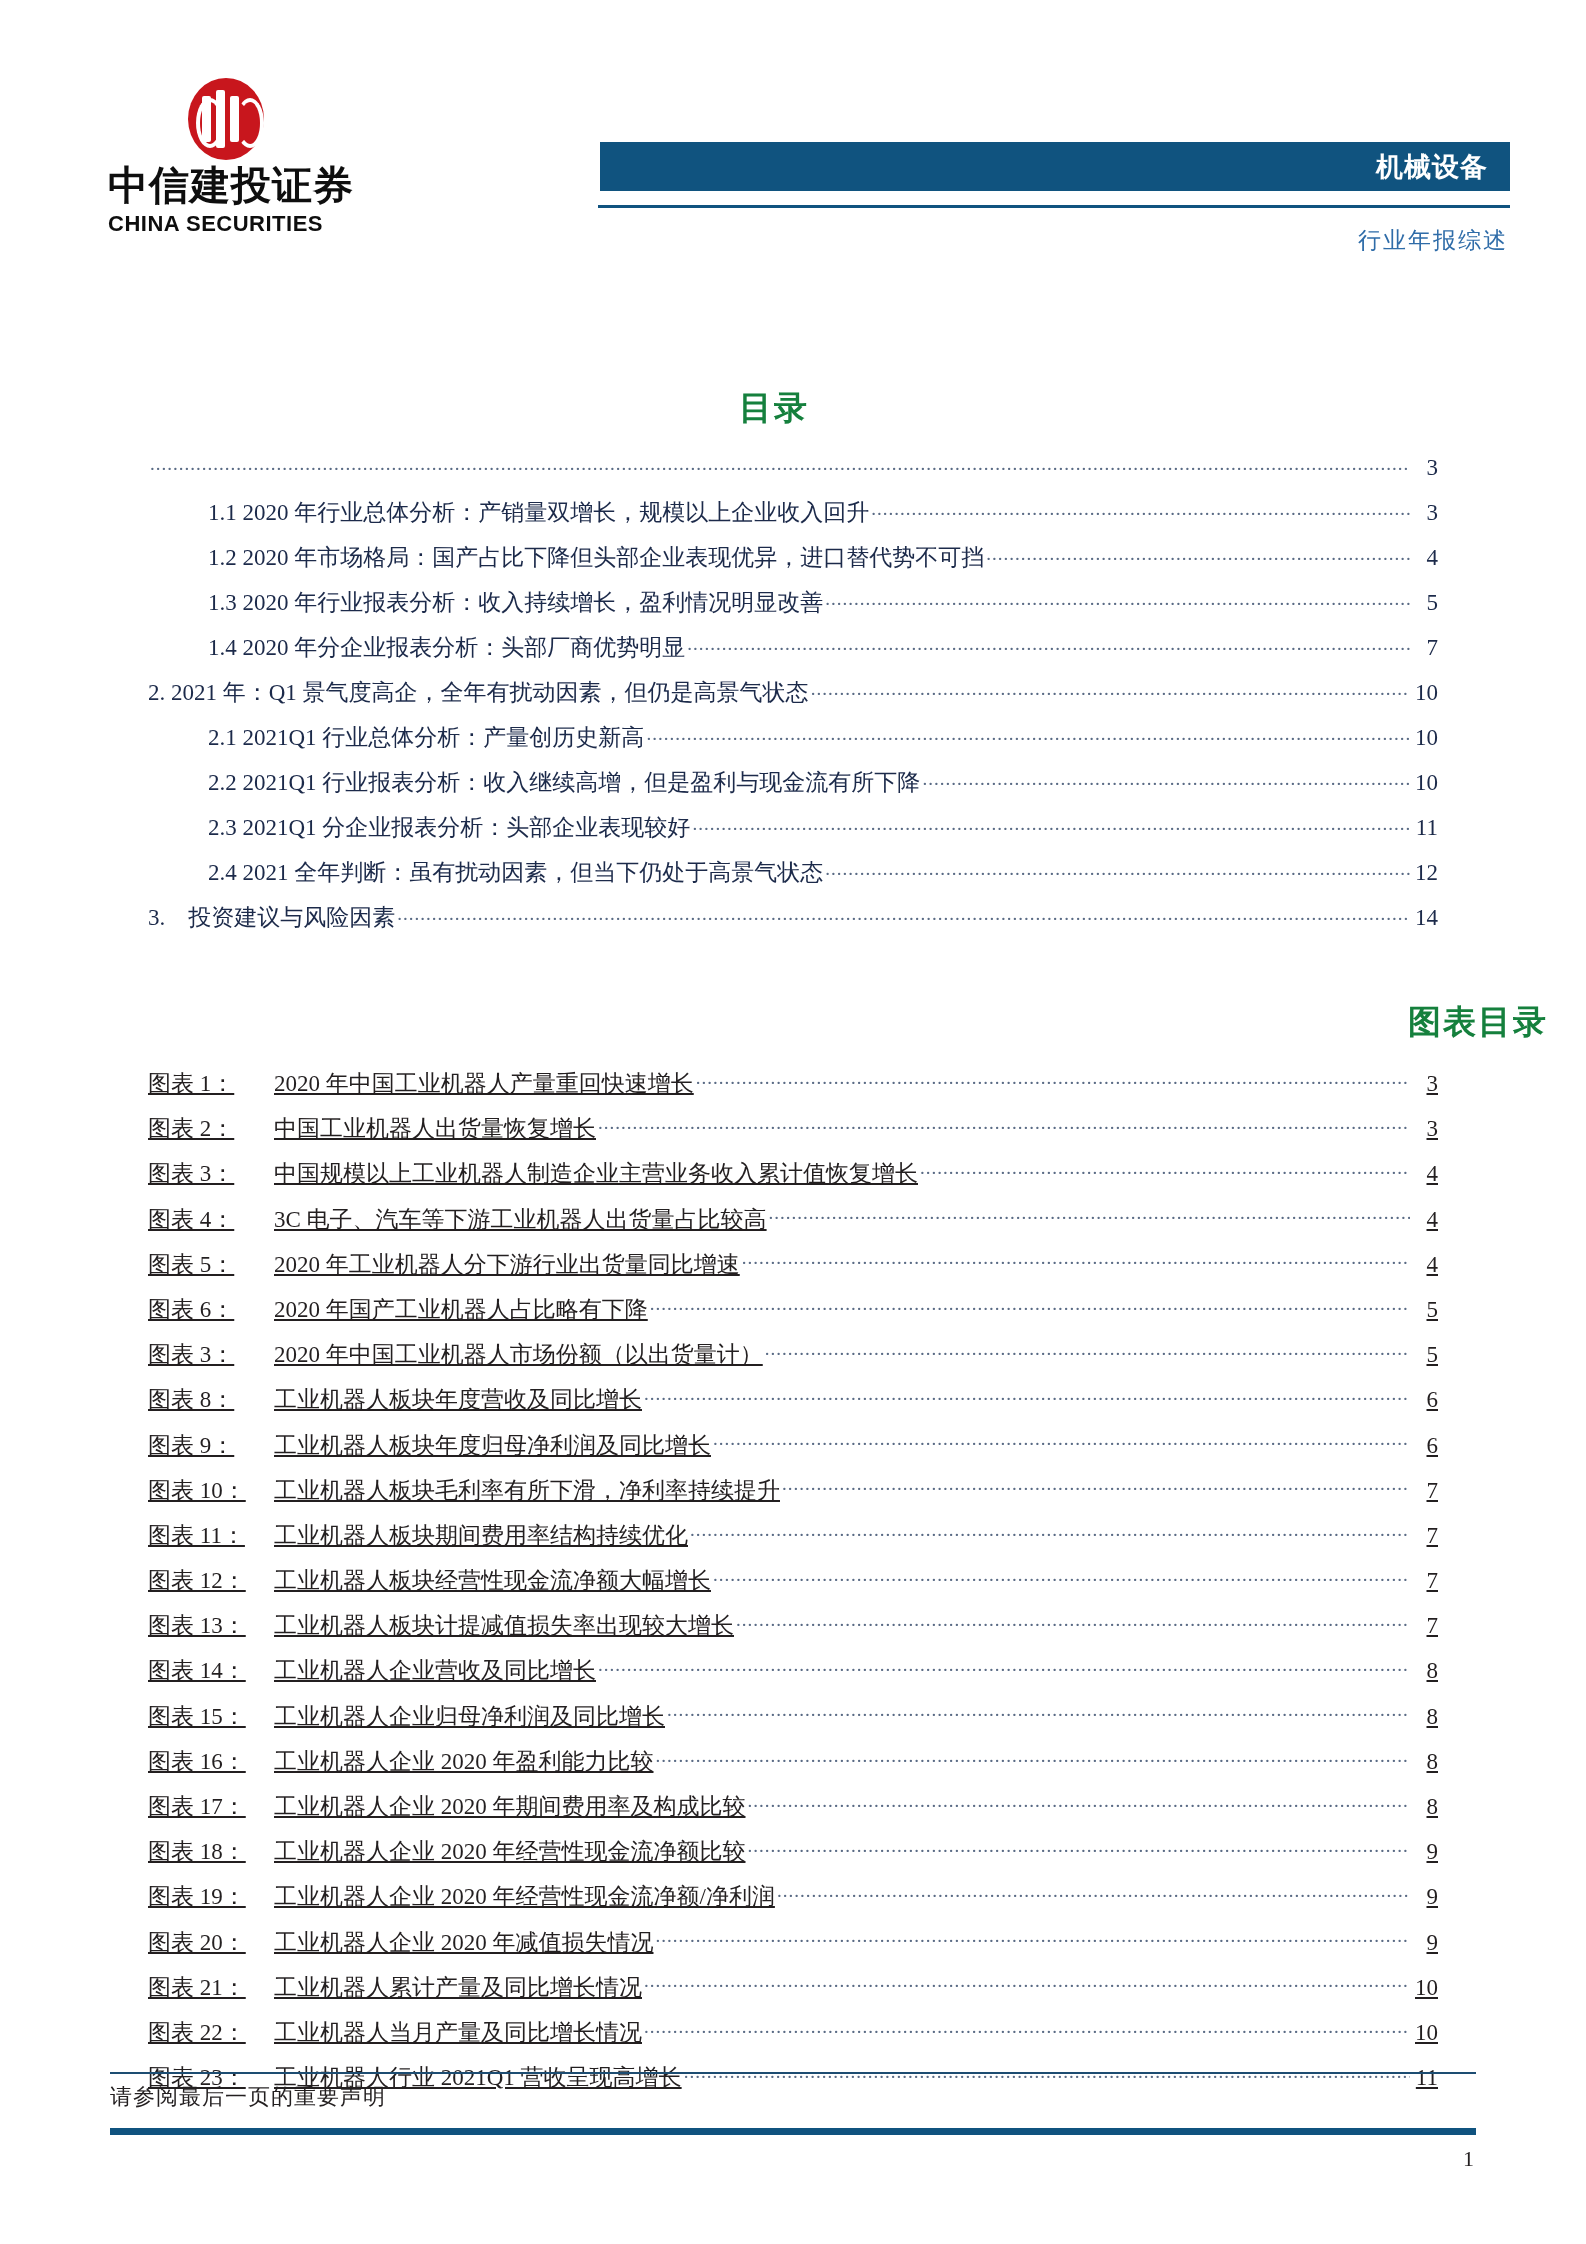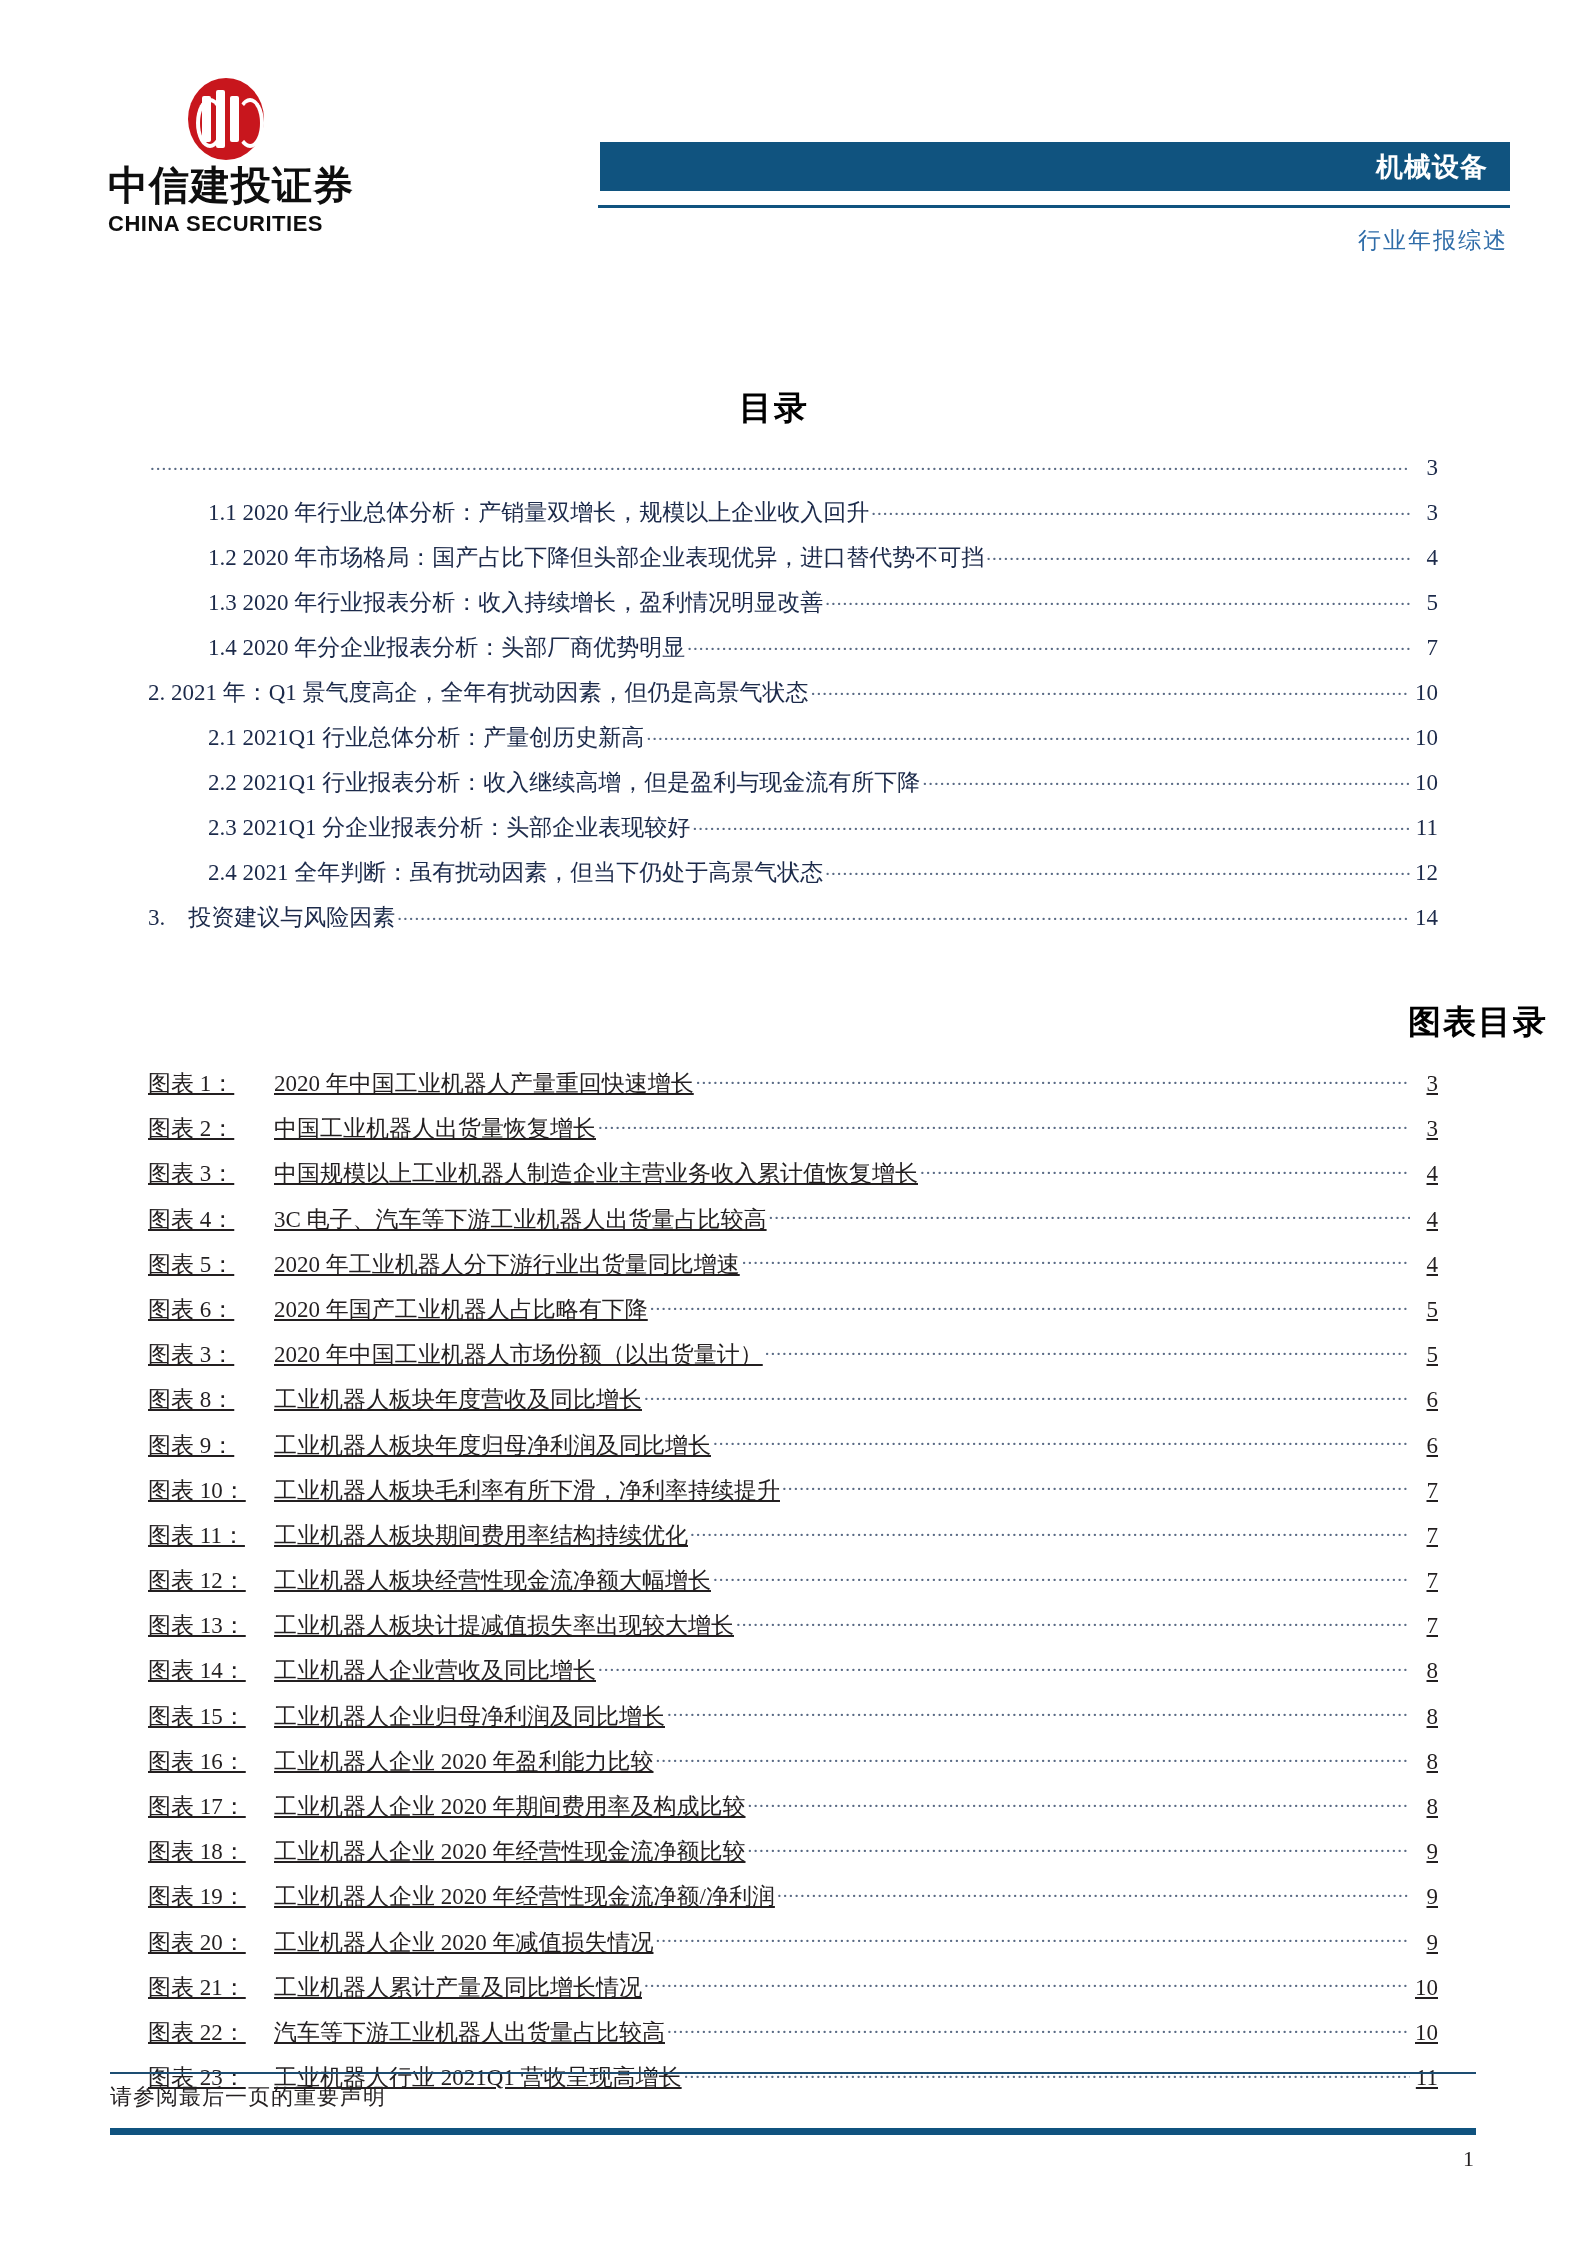--- a/index.html
+++ b/index.html
@@ -133,21 +133,21 @@
   }
 
   
   .sec-title {
     position: absolute;
     width: 1548px;
     text-align: center;
     font-family: "DejaVu Sans", "Liberation Sans", sans-serif;
     font-weight: bold;
     font-size: 33px;
-    color: #000000;
+    color: #15803d;
     letter-spacing: 2px;
   }
   #toc-title  { top: 386px; }
   #fig-title  { top: 1000px; text-align: right; }
 
   
   .toc {
     position: absolute;
     left: 148px;
     top: 452px;
@@ -480,21 +480,21 @@
         <span class="fig-page">9</span>
       </div>
       <div class="fig-row">
         <span class="fig-num">图表 21：</span>
         <span class="fig-name">工业机器人累计产量及同比增长情况</span>
         <span class="fig-dots"></span>
         <span class="fig-page">10</span>
       </div>
       <div class="fig-row">
         <span class="fig-num">图表 22：</span>
-        <span class="fig-name">汽车等下游工业机器人出货量占比较高</span>
+        <span class="fig-name">工业机器人当月产量及同比增长情况</span>
         <span class="fig-dots"></span>
         <span class="fig-page">10</span>
       </div>
       <div class="fig-row">
         <span class="fig-num">图表 23：</span>
         <span class="fig-name">工业机器人行业 2021Q1 营收呈现高增长</span>
         <span class="fig-dots"></span>
         <span class="fig-page">11</span>
       </div>
     </div>

